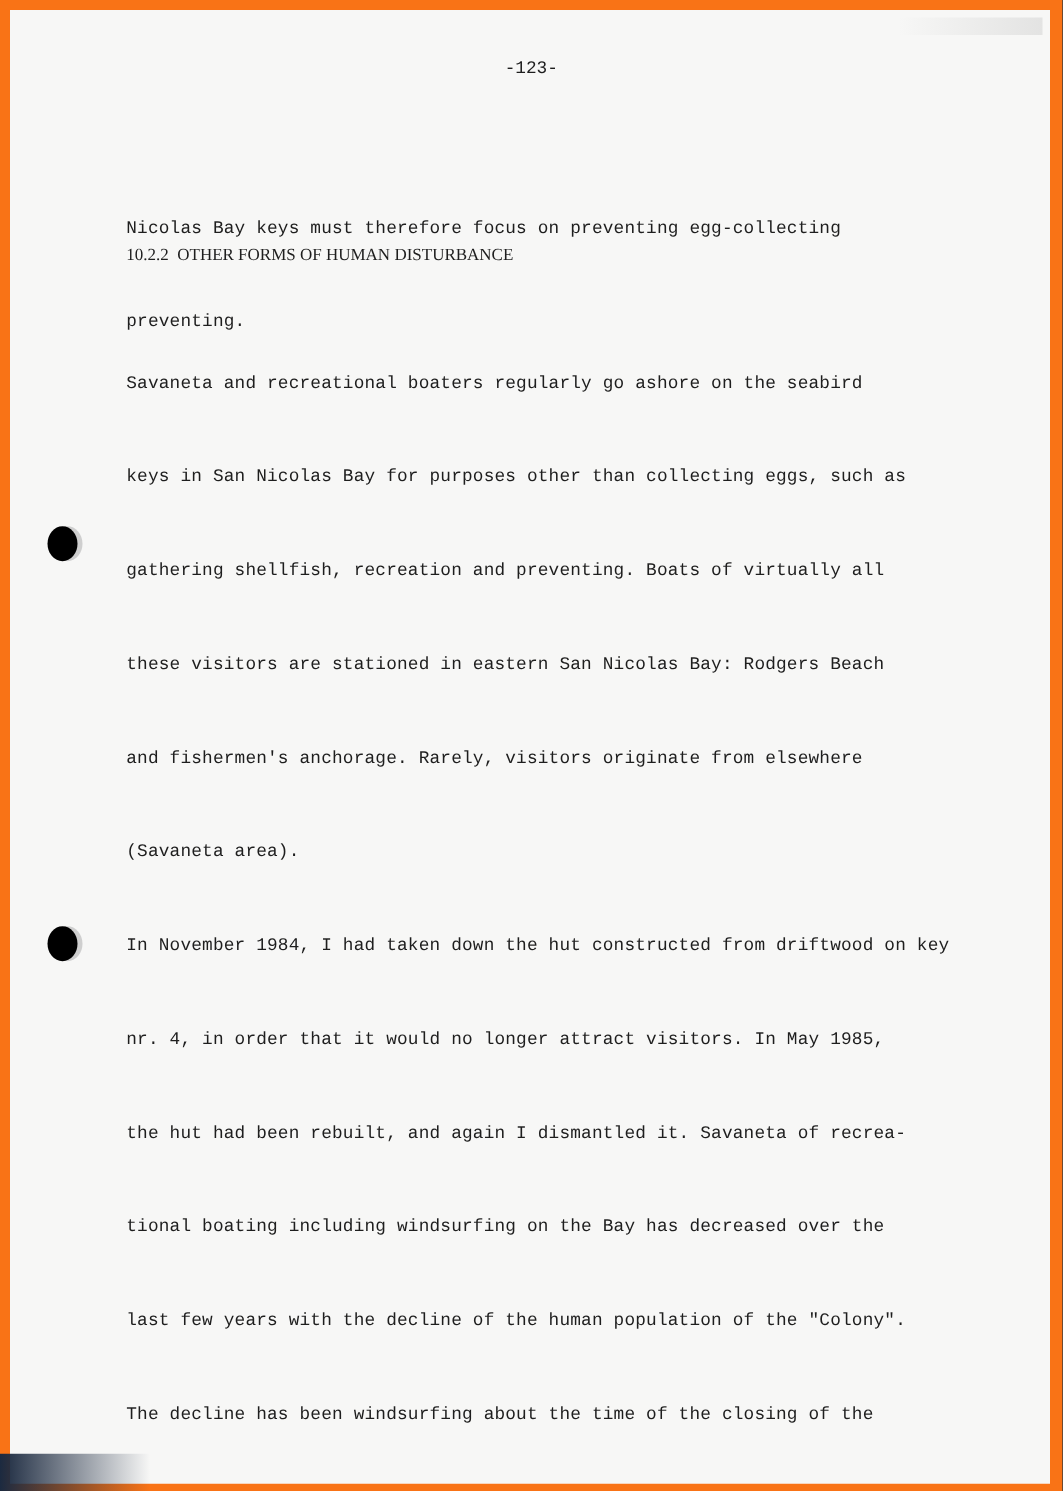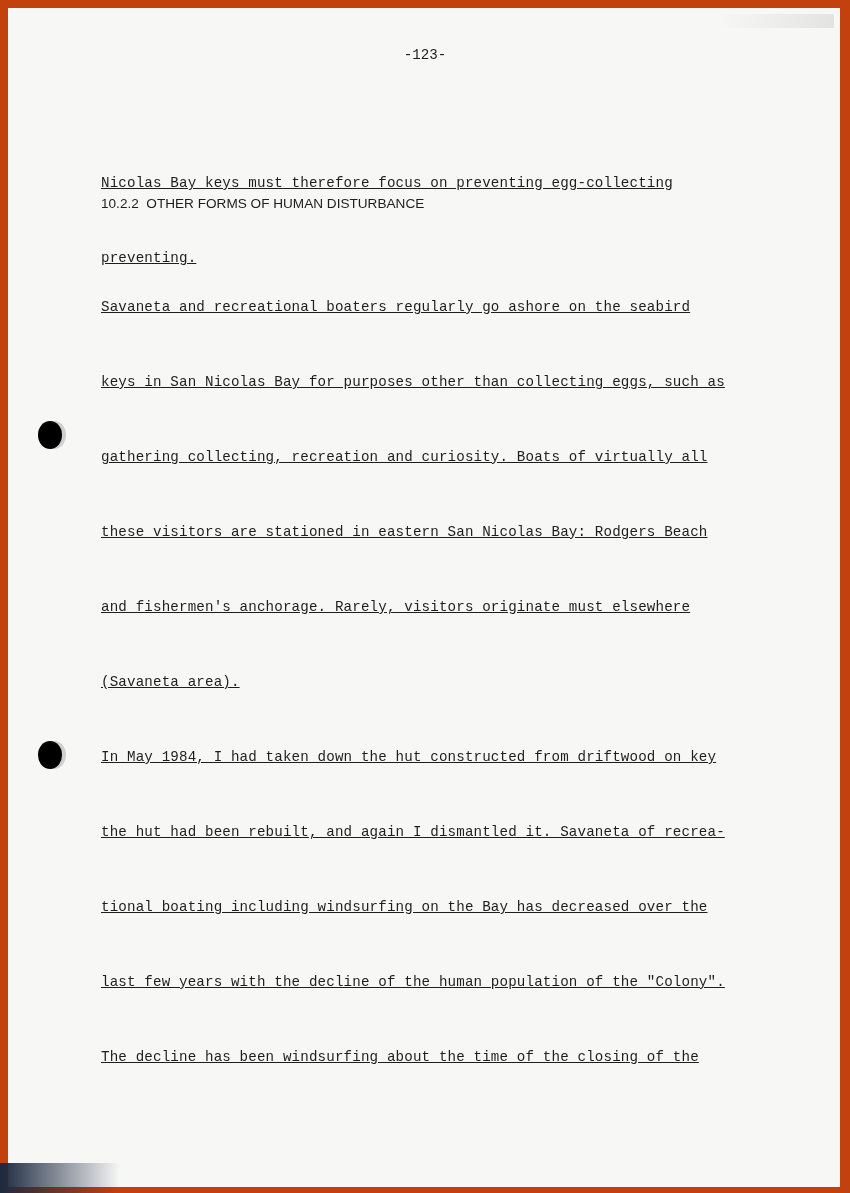--- a/index.html
+++ b/index.html
@@ -7,21 +7,21 @@
       padding: 0;
       background: #000000;
       width: 850px;
       height: 1193px;
       overflow: hidden;
     }
     .scan {
       position: relative;
       width: 850px;
       height: 1193px;
-      background: #c2410c;
+      background: #f97316;
     }
     .page {
       position: absolute;
       left: 8px;
       top: 8px;
       width: 832px;
       height: 1179px;
       background: #f7f7f6;
     }
     .page-stain {
@@ -65,27 +65,27 @@
       width: 850px;
       text-align: center;
       font-family: "Liberation Mono", "DejaVu Sans Mono", monospace;
       font-size: 14.2px;
       color: #1e1e1e;
     }
     .heading {
       position: absolute;
       left: 101px;
       top: 196px;
-      font-family: Liberation Sans, sans-serif;
+      font-family: Liberation Serif, serif;
       font-size: 13.6px;
       color: #1e1e1e;
       letter-spacing: 0px;
       white-space: pre;
     }
-    .line { display: block; height: 25px; text-decoration: underline; }
+    .line { display: block; height: 25px; }
   </style>
 </head>
 <body>
 
 <div class="scan">
   <div class="page">
     <div class="page-stain"></div>
   </div>
   <div class="bottom-shadow"></div>
 
@@ -97,25 +97,26 @@
   <div class="text" style="top:121px;">
     <span class="line">Nicolas Bay keys must therefore focus on preventing egg-collecting</span>
     <span class="line">preventing.</span>
   </div>
 
   <div class="heading">10.2.2  OTHER FORMS OF HUMAN DISTURBANCE</div>
 
   <div class="text" style="top:245px;">
     <span class="line">Savaneta and recreational boaters regularly go ashore on the seabird</span>
     <span class="line">keys in San Nicolas Bay for purposes other than collecting eggs, such as</span>
-    <span class="line">gathering collecting, recreation and curiosity. Boats of virtually all</span>
+    <span class="line">gathering shellfish, recreation and preventing. Boats of virtually all</span>
     <span class="line">these visitors are stationed in eastern San Nicolas Bay: Rodgers Beach</span>
-    <span class="line">and fishermen's anchorage. Rarely, visitors originate must elsewhere</span>
+    <span class="line">and fishermen's anchorage. Rarely, visitors originate from elsewhere</span>
     <span class="line">(Savaneta area).</span>
-    <span class="line">In May 1984, I had taken down the hut constructed from driftwood on key</span>
+    <span class="line">In November 1984, I had taken down the hut constructed from driftwood on key</span>
+    <span class="line">nr. 4, in order that it would no longer attract visitors. In May 1985,</span>
     <span class="line">the hut had been rebuilt, and again I dismantled it. Savaneta of recrea-</span>
     <span class="line">tional boating including windsurfing on the Bay has decreased over the</span>
     <span class="line">last few years with the decline of the human population of the "Colony".</span>
     <span class="line">The decline has been windsurfing about the time of the closing of the</span>
     
     
     
     
     
     

